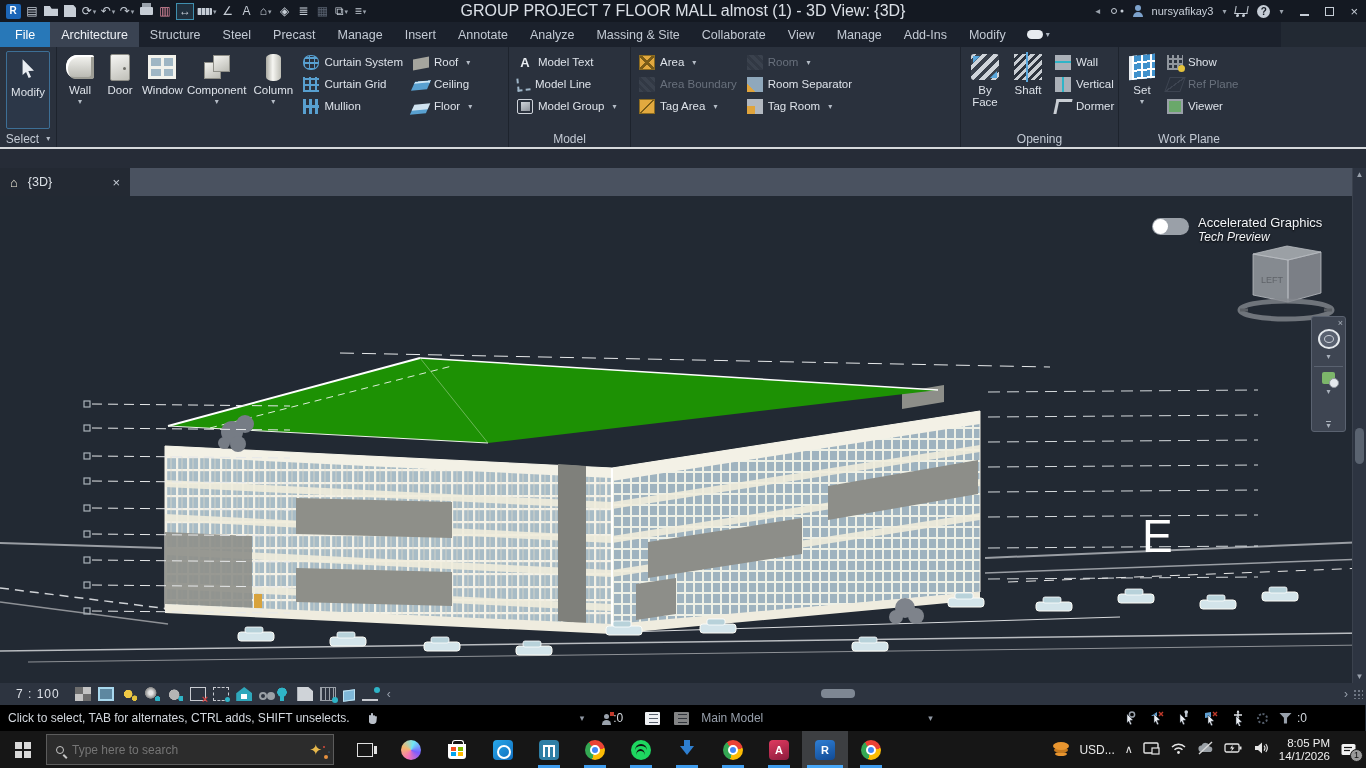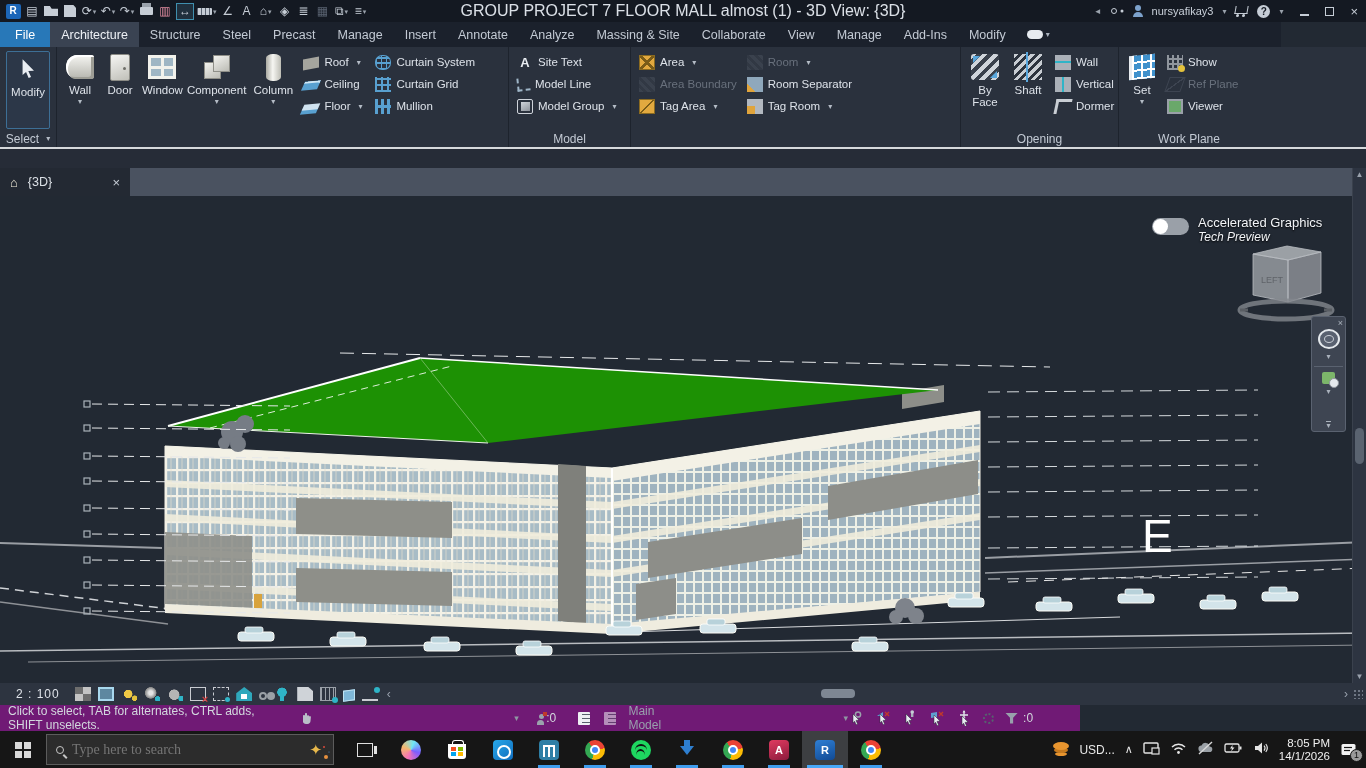--- a/index.html
+++ b/index.html
@@ -146,21 +146,21 @@
 .v-disp{border:1px solid #9aa0a8;background-image:repeating-linear-gradient(90deg,#9aa0a8 0 1.5px,transparent 1.5px 4px);position:relative}
 .v-disp::after{content:"";position:absolute;right:-3px;bottom:-3px;width:6px;height:6px;border-radius:50%;background:#2fb4c7}
 .v-box{background:#7fb8d8;transform:skewY(-8deg);border:1px solid #bfe3f2;width:12px;height:11px;margin-top:2px}
 .v-dim{border-bottom:2px solid #c9ccd2;position:relative}
 .v-dim::after{content:"";position:absolute;right:-2px;top:0;width:6px;height:6px;border-radius:50%;background:#2fb4c7}
 .hs-arrow{font-size:12px;color:#9aa2ad;padding:0 5px}
 #hscroll{flex:1;height:100%;position:relative}
 #hthumb{position:absolute;left:425px;top:6px;width:34px;height:9px;background:#7e8793;border-radius:4px}
 .grip{width:10px;height:10px;margin-right:3px;background-image:radial-gradient(#6e7683 1px,transparent 1.2px);background-size:4px 4px}
 
-#statusbar{position:absolute;top:705px;left:0;width:1080px;height:26px;background:#701a75;display:flex;align-items:center;font-size:12px;color:#d3d8de;z-index:15}
+#statusbar{position:absolute;top:705px;left:0;width:1365px;height:26px;background:#000000;display:flex;align-items:center;font-size:12px;color:#d3d8de;z-index:15}
 #statusbar .hint{padding-left:8px}
 .hand{margin-left:14px}
 .sb-caret{font-size:9px;color:#8f97a3;margin-left:200px}
 .sb-person{width:9px;height:5px;border-radius:5px 5px 0 0;background:#9aa2ac;position:relative;margin:8px 2px 0 18px}
 .sb-person::before{content:"";position:absolute;top:-6px;left:2px;width:5px;height:5px;border-radius:50%;background:#9aa2ac}
 .sb-person::after{content:"";position:absolute;top:-8px;right:-3px;width:4px;height:4px;background:#c0392b}
 .ic-list{width:15px;height:13px;background:#eef0f3;background-image:repeating-linear-gradient(#58606c 0 1.5px,transparent 1.5px 4px);background-size:9px 100%;background-position:4px 2px;background-repeat:no-repeat;border-radius:1px;margin-left:22px}
 .ic-list.dim2{opacity:.55;margin-left:14px}
 .mainmodel{color:#98a0ac;margin-left:12px}
 .sb-caret2{font-size:9px;color:#8f97a3;margin-left:165px}
@@ -170,21 +170,21 @@
 .funnel{width:13px;height:11px;background:#98a0ab;clip-path:polygon(0 0,100% 0,62% 48%,62% 100%,38% 100%,38% 48%)}
 .fcount{margin-left:-6px}
 .sb-end{width:58px}
 
 #taskbar{position:absolute;top:731px;left:0;width:1366px;height:37px;background:#161616;display:flex;align-items:center;color:#e8e8e8;z-index:25}
 .start{width:46px;height:37px;display:flex;align-items:center;justify-content:center}
 .winlogo{width:16px;height:16px;background-image:linear-gradient(#d9d9d9,#d9d9d9),linear-gradient(#d9d9d9,#d9d9d9),linear-gradient(#d9d9d9,#d9d9d9),linear-gradient(#d9d9d9,#d9d9d9);background-size:7px 7px;background-position:0 0,9px 0,0 9px,9px 9px;background-repeat:no-repeat}
 .searchbox{width:288px;height:31px;background:#2c2c2c;border:1px solid #5c5c5c;display:flex;align-items:center;padding:0 9px;gap:8px}
 .ic-mag{width:8px;height:8px;border:1.5px solid #c6c6c6;border-radius:50%;position:relative;flex:none}
 .ic-mag::after{content:"";position:absolute;left:7px;top:7px;width:5px;height:1.5px;background:#c6c6c6;transform:rotate(45deg);transform-origin:0 0}
-.search-input{flex:1;background:transparent;border:none;outline:none;color:#f9a8d4;font-size:14px;font-family:Liberation Serif, serif}
+.search-input{flex:1;background:transparent;border:none;outline:none;color:#f9a8d4;font-size:12px;font-family:Liberation Sans, sans-serif}
 .sparkle{color:#e8b84b;font-size:15px;position:relative;margin-right:2px}
 .sparkle::after{content:"";position:absolute;right:-6px;bottom:0;width:4px;height:4px;border-radius:50%;background:#e8913f;box-shadow:-2px -10px 0 -1px #d84a3a,3px -5px 0 -1.5px #4a90d8}
 .ticon{width:46px;height:37px;display:flex;align-items:center;justify-content:center;position:relative;flex:none}
 .run::after{content:"";position:absolute;bottom:0;left:12px;right:12px;height:3px;background:#3f9ced}
 .active-tile{background:#3d3f42}
 .active-tile::after{left:5px;right:5px;background:#48a8f8}
 .tv{width:16px;height:14px;border:1.5px solid #e0e0e0;position:relative}
 .tv::after{content:"";position:absolute;right:-5px;top:2px;width:3px;height:8px;background:#e0e0e0}
 .copilot{width:20px;height:20px;border-radius:50%;background:conic-gradient(from 20deg,#6ee7f5,#7c5cff,#f472b6,#f5b86e,#6ee7f5)}
 .store{width:18px;height:15px;background:#fff;border-radius:0 0 3px 3px;position:relative;margin-top:4px}
@@ -346,58 +346,58 @@
             <span class="b-comp"></span>
           </span>
           <span class="lbl">Component</span>
         </div>
       <div class="bigbtn drop" style="min-width:50px">
           <span class="i32">
             <span class="b-col"></span>
           </span>
           <span class="lbl">Column</span>
         </div>
+      <div class="scol">
+        <div class="srow">
+            <span class="i16 r-csys"></span>
+            <span>Curtain System</span>
+          </div>
+        <div class="srow">
+            <span class="i16 r-cgrid"></span>
+            <span>Curtain Grid</span>
+          </div>
+        <div class="srow">
+            <span class="i16 r-mullion"></span>
+            <span>Mullion</span>
+          </div>
+      </div>
       <div class="scol" style="width:72px">
         <div class="srow caret-r">
             <span class="i16 r-roof"></span>
             <span>Roof</span>
           </div>
         <div class="srow">
             <span class="i16 r-ceiling"></span>
             <span>Ceiling</span>
           </div>
         <div class="srow caret-r">
             <span class="i16 r-floor"></span>
             <span>Floor</span>
           </div>
       </div>
-      <div class="scol">
-        <div class="srow">
-            <span class="i16 r-csys"></span>
-            <span>Curtain System</span>
-          </div>
-        <div class="srow">
-            <span class="i16 r-cgrid"></span>
-            <span>Curtain Grid</span>
-          </div>
-        <div class="srow">
-            <span class="i16 r-mullion"></span>
-            <span>Mullion</span>
-          </div>
-      </div>
     </div>
   </div>
 
 
   <div class="panel" style="width:122px">
     <div class="pbody">
       <div class="scol">
         <div class="srow">
             <span class="i16 r-mtext">A</span>
-            <span>Site Text</span>
+            <span>Model Text</span>
           </div>
         <div class="srow">
             <span class="i16 r-mline"></span>
             <span>Model Line</span>
           </div>
         <div class="srow caret-r">
             <span class="i16 r-mgroup"></span>
             <span>Model Group</span>
           </div>
       </div>
@@ -672,21 +672,21 @@
   </div>
 </div>
 
 <div id="vscroll">
   <span class="ar" style="top:0">▲</span>
   <div id="vthumb"></div>
   <span class="ar" style="bottom:0">▼</span>
 </div>
 
 <div id="viewbar">
-  <span class="scale-btn">2 : 100</span>
+  <span class="scale-btn">7 : 100</span>
   <span class="vci v-detail"></span>
   <span class="vci v-style"></span>
   <span class="vci v-sun"></span>
   <span class="vci v-shadow"></span>
   <span class="vci v-render"></span>
   <span class="vci v-crop"></span>
   <span class="vci v-crop2"></span>
   <span class="vci v-lock"></span>
   <span class="vci v-glasses"></span>
   <span class="vci v-bulb"></span>

